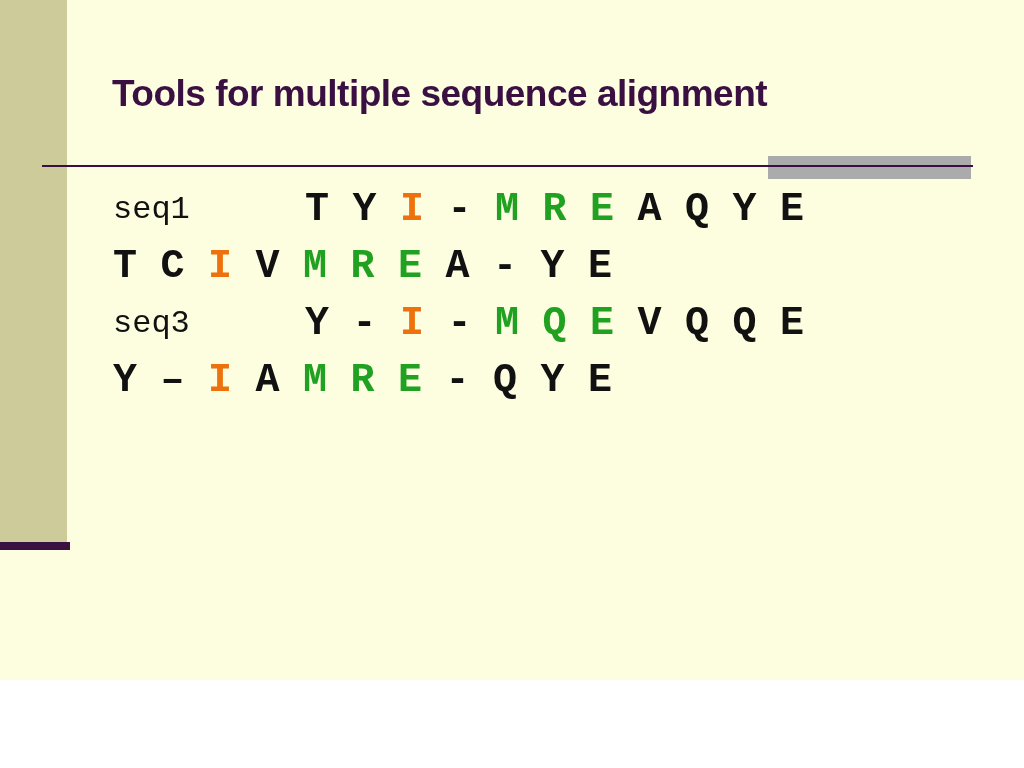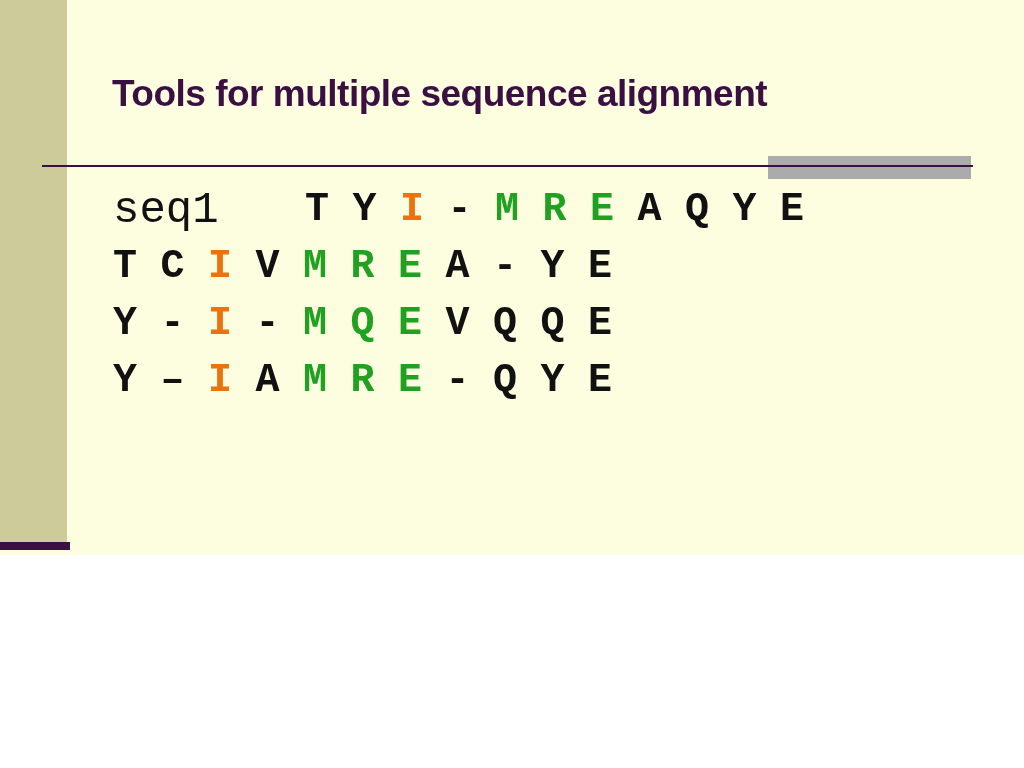--- a/index.html
+++ b/index.html
@@ -3,21 +3,21 @@
 <meta charset="utf-8">
 <style>
   html, body {
     margin: 0;
     padding: 0;
     background: #ffffff;
   }
   .slide {
     position: relative;
     width: 1024px;
-    height: 555px;
+    height: 680px;
     background: var(--background, #FDFDE0);
     overflow: hidden;
     font-family: "Liberation Sans", sans-serif;
   }
   .sidebar {
     position: absolute;
     left: 0;
     top: 0;
     width: 67px;
     height: 542px;
@@ -67,21 +67,21 @@
   .seq-row {
     display: flex;
     align-items: center;
     height: 57px;
     font-family: "Liberation Mono", "DejaVu Sans Mono", monospace;
     white-space: nowrap;
   }
   .seq-label {
     display: inline-block;
     width: 192px;
-    font-size: 44px;
+    font-size: 32px;
     font-weight: normal;
     color: var(--label-text, #111111);
   }
   .residue {
     display: inline-block;
     width: 47.5px;
     font-size: 40px;
     font-weight: bold;
     text-align: left;
   }
@@ -120,20 +120,21 @@
         <span class="residue res-black">V</span>
         <span class="residue res-green">M</span>
         <span class="residue res-green">R</span>
         <span class="residue res-green">E</span>
         <span class="residue res-black">A</span>
         <span class="residue res-black">-</span>
         <span class="residue res-black">Y</span>
         <span class="residue res-black">E</span>
       </div>
       <div class="seq-row">
+        <span class="seq-label">seq3</span>
         <span class="residue res-black">Y</span>
         <span class="residue res-black">-</span>
         <span class="residue res-orange">I</span>
         <span class="residue res-black">-</span>
         <span class="residue res-green">M</span>
         <span class="residue res-green">Q</span>
         <span class="residue res-green">E</span>
         <span class="residue res-black">V</span>
         <span class="residue res-black">Q</span>
         <span class="residue res-black">Q</span>

